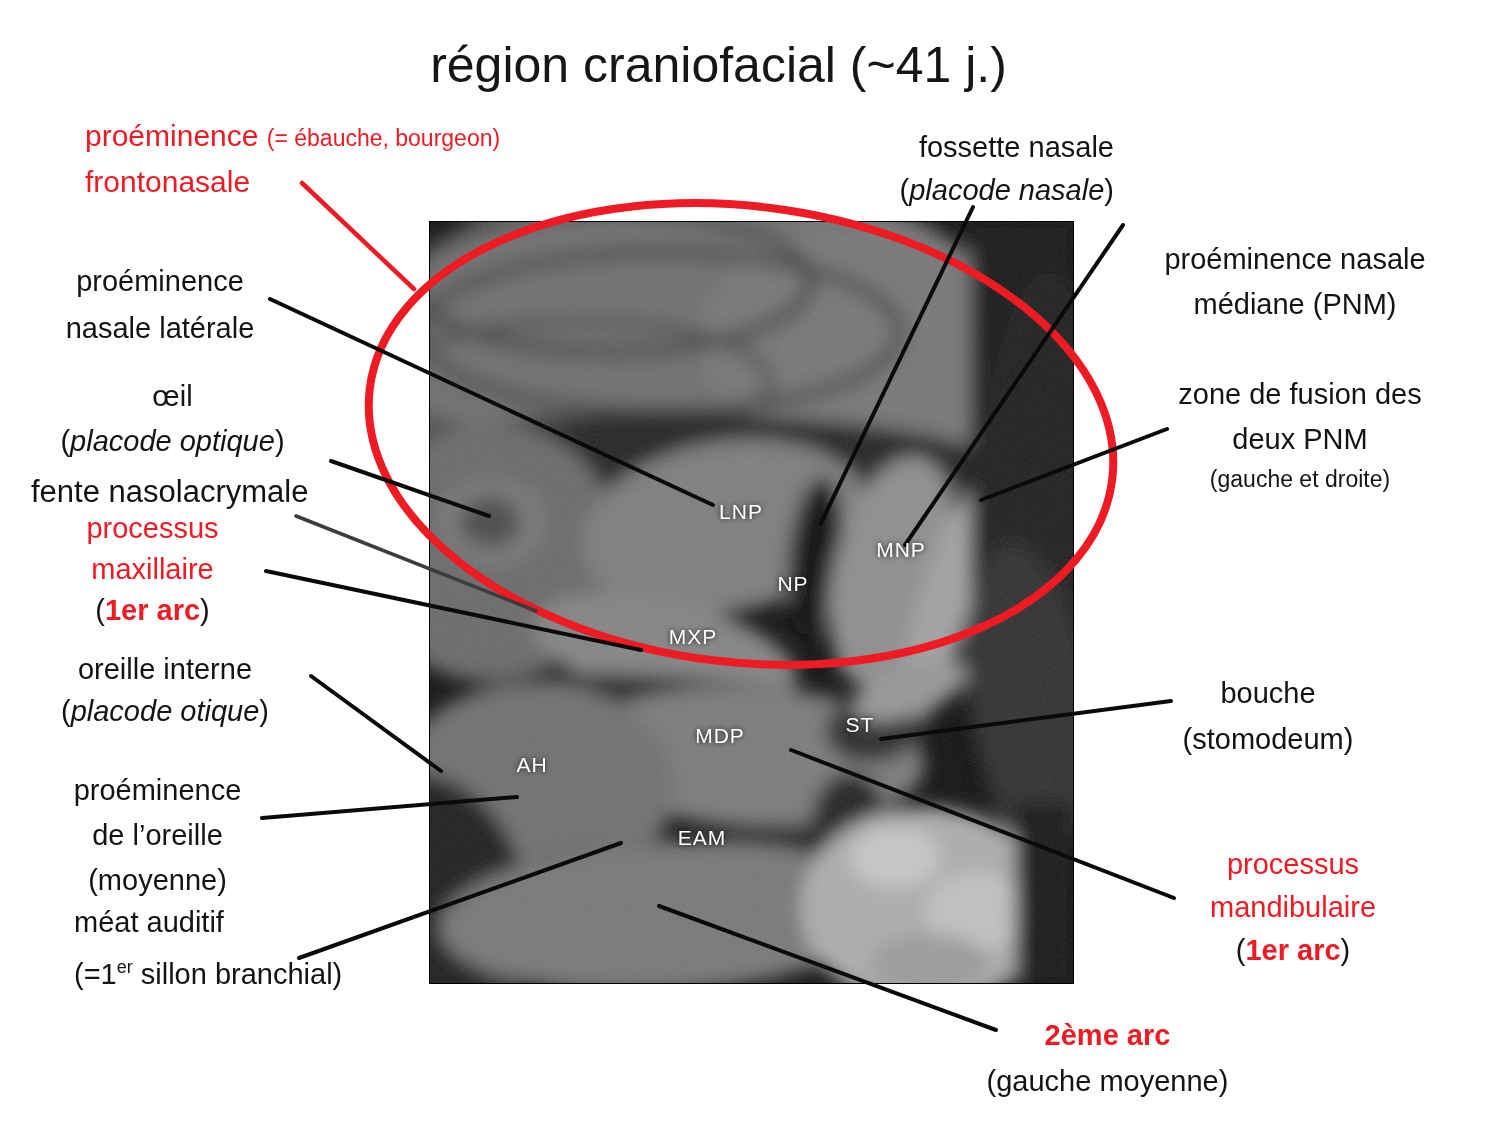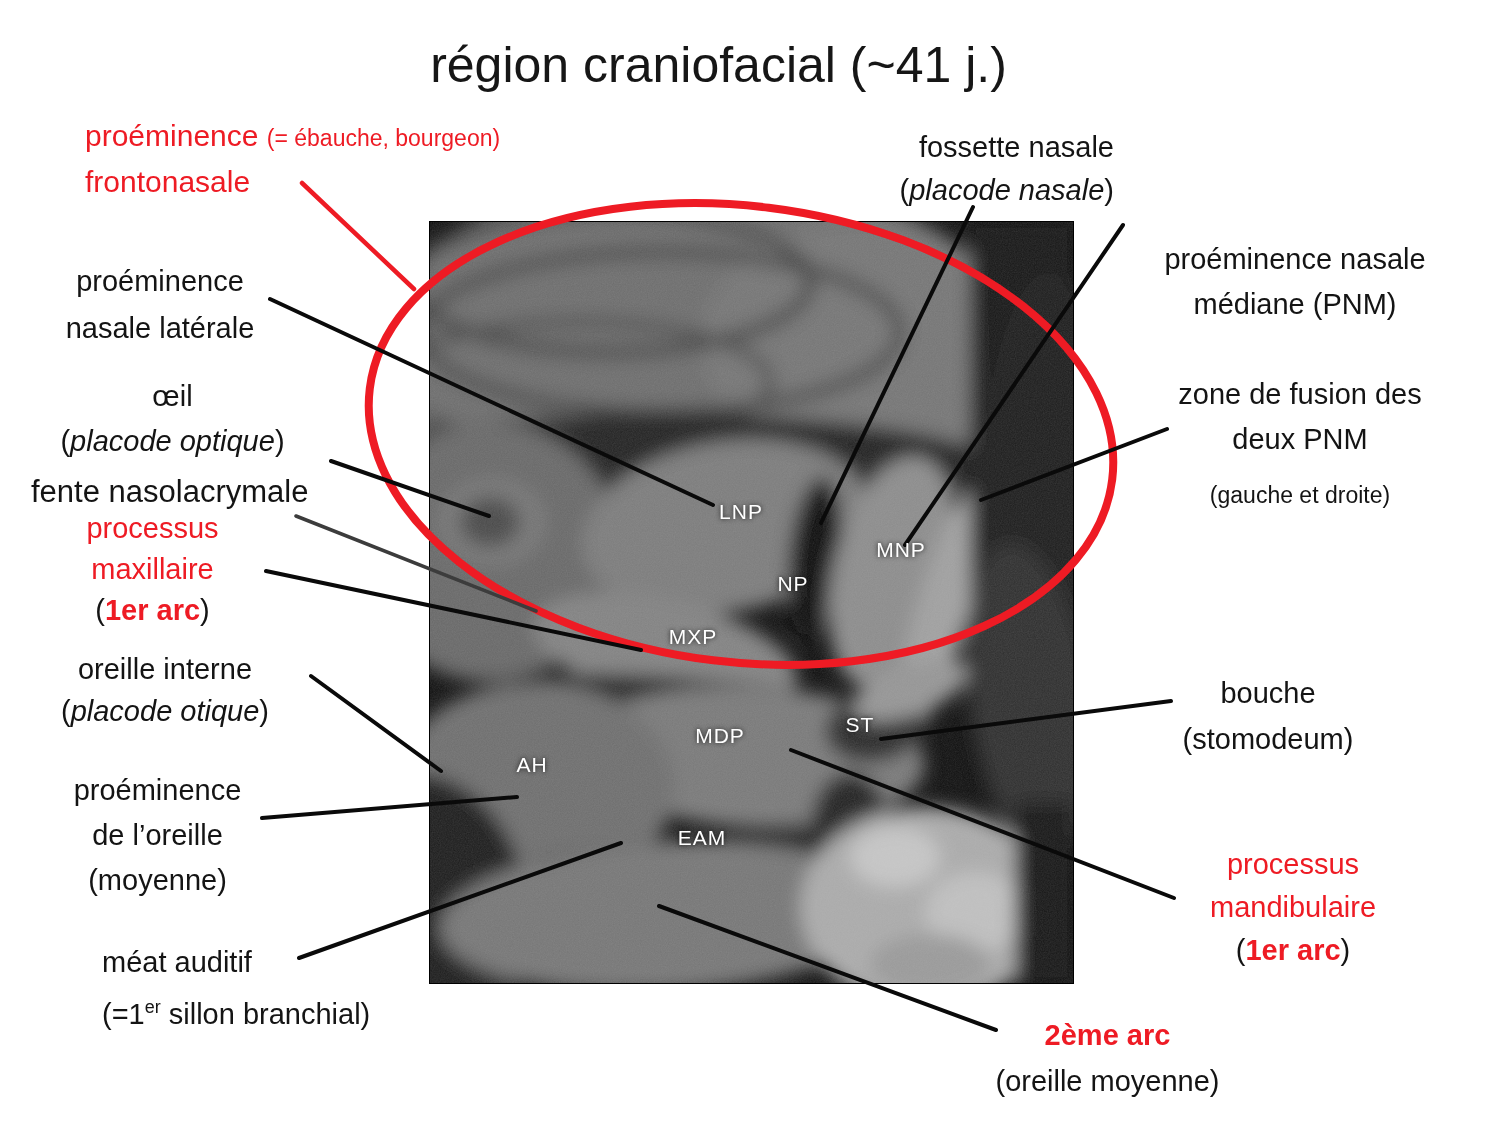--- a/index.html
+++ b/index.html
@@ -7,21 +7,21 @@
           font-family:"Liberation Sans", sans-serif;overflow:hidden;color:#141414;}
   .title{position:absolute;top:36px;left:0;width:100%;text-align:center;
          font-size:50px;color:#161616;z-index:3;}
   .sem{position:absolute;left:430px;top:222px;width:643px;height:761px;z-index:1;outline:1px solid #000;}
   .overlay{position:absolute;left:0;top:0;z-index:2;pointer-events:none;}
   .ann{position:absolute;z-index:3;font-size:29px;line-height:43px;}
   .ctr{text-align:center;}
   .red{color:#ee1b24;}
   .b{font-weight:bold;}
   .it{font-style:italic;}
-  .note{font-size:23px;margin-top:16px;}
+  .note{font-size:23px;}
   .sm{font-size:31px;}
   .imglabel{position:absolute;z-index:3;color:#ffffff;font-size:21px;
             transform:translate(-50%,-50%);letter-spacing:1px;
             text-shadow:0 0 5px rgba(0,0,0,0.85);}
   sup{font-size:0.62em;}
 </style>
 </head>
 <body>
 
 <div class="canvas">
@@ -160,23 +160,23 @@
     <div><span>de l’oreille</span></div>
     <div><span>(moyenne)</span></div>
   </div>
 
   <div class="ann ctr red" style="left:1143px;top:843px;width:300px;line-height:43px;">
     <div><span>processus</span></div>
     <div><span>mandibulaire</span></div>
     <div style="color:#141414;"><span>(</span><span class="red b">1er arc</span><span>)</span></div>
   </div>
 
-  <div class="ann" style="left:74px;top:940px;line-height:45px;margin-left:28px;">
+  <div class="ann" style="left:74px;top:900px;line-height:45px;">
     <div><span>méat auditif</span></div>
     <div><span>(=1</span><sup>er</sup><span> sillon branchial)</span></div>
   </div>
 
   <div class="ann ctr" style="left:955px;top:1012px;width:305px;line-height:46px;">
     <div class="red b"><span>2ème arc</span></div>
-    <div><span>(oreille moyenne)</span></div>
+    <div><span>(gauche moyenne)</span></div>
   </div>
 
 </div>
 
 </body></html>

